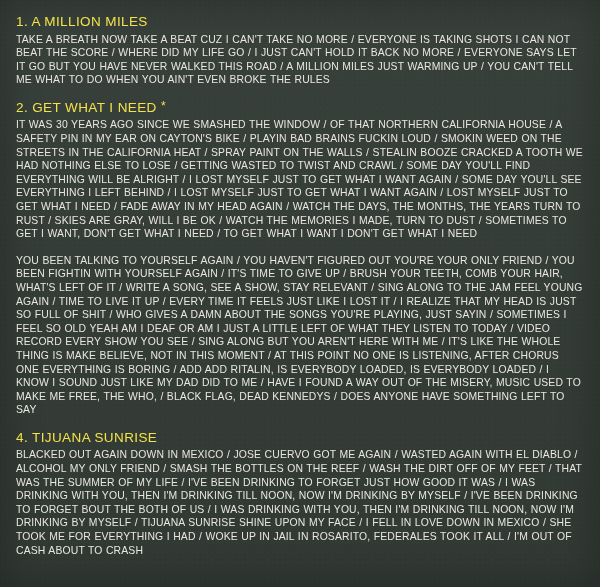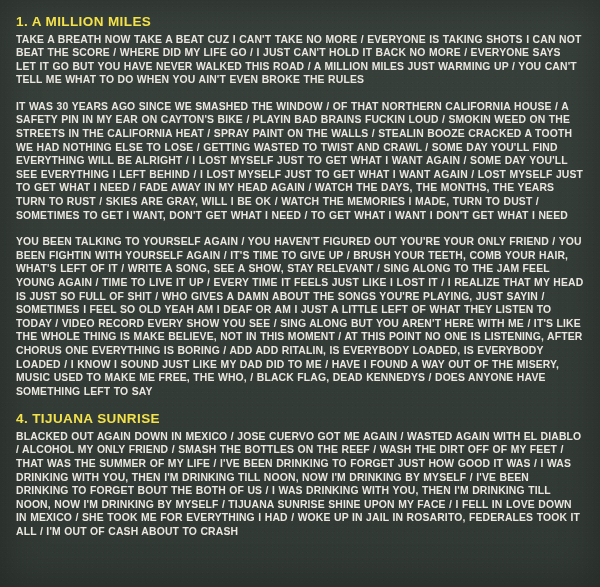--- a/index.html
+++ b/index.html
@@ -45,57 +45,61 @@
   }
   .track {
     position: relative;
     z-index: 2;
     margin-bottom: 13px;
   }
   .track:last-child { margin-bottom: 7px; }
   .track-title {
     color: #f3e24a;
     font-size: 13.5px;
-    font-weight: bold;
+    font-weight: normal;
     letter-spacing: 0.4px;
     margin: 0 0 3px 0;
     line-height: 1.15;
     text-transform: uppercase;
   }
   .track-title .star {
     font-size: 12px;
     vertical-align: top;
   }
   .track-lyrics {
     color: #e9e7df;
     font-size: 10.4px;
     line-height: 13.6px;
     letter-spacing: 0.15px;
     margin: 0;
     text-transform: uppercase;
     text-align: left;
     word-spacing: 0.4px;
-    font-weight: bold;
   }
 </style>
 </head>
 <body>
 
 <div class="sheet">
 
   <div class="track">
     <h2 class="track-title">
       <span>1.</span>
       <span>A MILLION MILES</span>
       <span class="star"></span>
     </h2>
     <p class="track-lyrics">TAKE A BREATH NOW TAKE A BEAT CUZ I CAN'T TAKE NO MORE / EVERYONE IS TAKING SHOTS I CAN NOT BEAT THE SCORE / WHERE DID MY LIFE GO / I JUST CAN'T HOLD IT BACK NO MORE / EVERYONE SAYS LET IT GO BUT YOU HAVE NEVER WALKED THIS ROAD / A MILLION MILES JUST WARMING UP / YOU CAN'T TELL ME WHAT TO DO WHEN YOU AIN'T EVEN BROKE THE RULES</p>
   </div>
 
   <div class="track">
+    <h2 class="track-title">
+      <span>2.</span>
+      <span>GET WHAT I NEED</span>
+      <span class="star">*</span>
+    </h2>
     <p class="track-lyrics">IT WAS 30 YEARS AGO SINCE WE SMASHED THE WINDOW / OF THAT NORTHERN CALIFORNIA HOUSE / A SAFETY PIN IN MY EAR ON CAYTON'S BIKE / PLAYIN BAD BRAINS FUCKIN LOUD / SMOKIN WEED ON THE STREETS IN THE CALIFORNIA HEAT / SPRAY PAINT ON THE WALLS / STEALIN BOOZE CRACKED A TOOTH WE HAD NOTHING ELSE TO LOSE / GETTING WASTED TO TWIST AND CRAWL / SOME DAY YOU'LL FIND EVERYTHING WILL BE ALRIGHT / I LOST MYSELF JUST TO GET WHAT I WANT AGAIN / SOME DAY YOU'LL SEE EVERYTHING I LEFT BEHIND / I LOST MYSELF JUST TO GET WHAT I WANT AGAIN / LOST MYSELF JUST TO GET WHAT I NEED / FADE AWAY IN MY HEAD AGAIN / WATCH THE DAYS, THE MONTHS, THE YEARS TURN TO RUST / SKIES ARE GRAY, WILL I BE OK / WATCH THE MEMORIES I MADE, TURN TO DUST / SOMETIMES TO GET I WANT, DON'T GET WHAT I NEED / TO GET WHAT I WANT I DON'T GET WHAT I NEED</p>
   </div>
 
   <div class="track">
     <p class="track-lyrics">YOU BEEN TALKING TO YOURSELF AGAIN / YOU HAVEN'T FIGURED OUT YOU'RE YOUR ONLY FRIEND / YOU BEEN FIGHTIN WITH YOURSELF AGAIN / IT'S TIME TO GIVE UP / BRUSH YOUR TEETH, COMB YOUR HAIR, WHAT'S LEFT OF IT / WRITE A SONG, SEE A SHOW, STAY RELEVANT / SING ALONG TO THE JAM FEEL YOUNG AGAIN / TIME TO LIVE IT UP / EVERY TIME IT FEELS JUST LIKE I LOST IT / I REALIZE THAT MY HEAD IS JUST SO FULL OF SHIT / WHO GIVES A DAMN ABOUT THE SONGS YOU'RE PLAYING, JUST SAYIN / SOMETIMES I FEEL SO OLD YEAH AM I DEAF OR AM I JUST A LITTLE LEFT OF WHAT THEY LISTEN TO TODAY / VIDEO RECORD EVERY SHOW YOU SEE / SING ALONG BUT YOU AREN'T HERE WITH ME / IT'S LIKE THE WHOLE THING IS MAKE BELIEVE, NOT IN THIS MOMENT / AT THIS POINT NO ONE IS LISTENING, AFTER CHORUS ONE EVERYTHING IS BORING / ADD ADD RITALIN, IS EVERYBODY LOADED, IS EVERYBODY LOADED / I KNOW I SOUND JUST LIKE MY DAD DID TO ME / HAVE I FOUND A WAY OUT OF THE MISERY, MUSIC USED TO MAKE ME FREE, THE WHO, / BLACK FLAG, DEAD KENNEDYS / DOES ANYONE HAVE SOMETHING LEFT TO SAY</p>
   </div>
 
   <div class="track">
     <h2 class="track-title">
       <span>4.</span>

